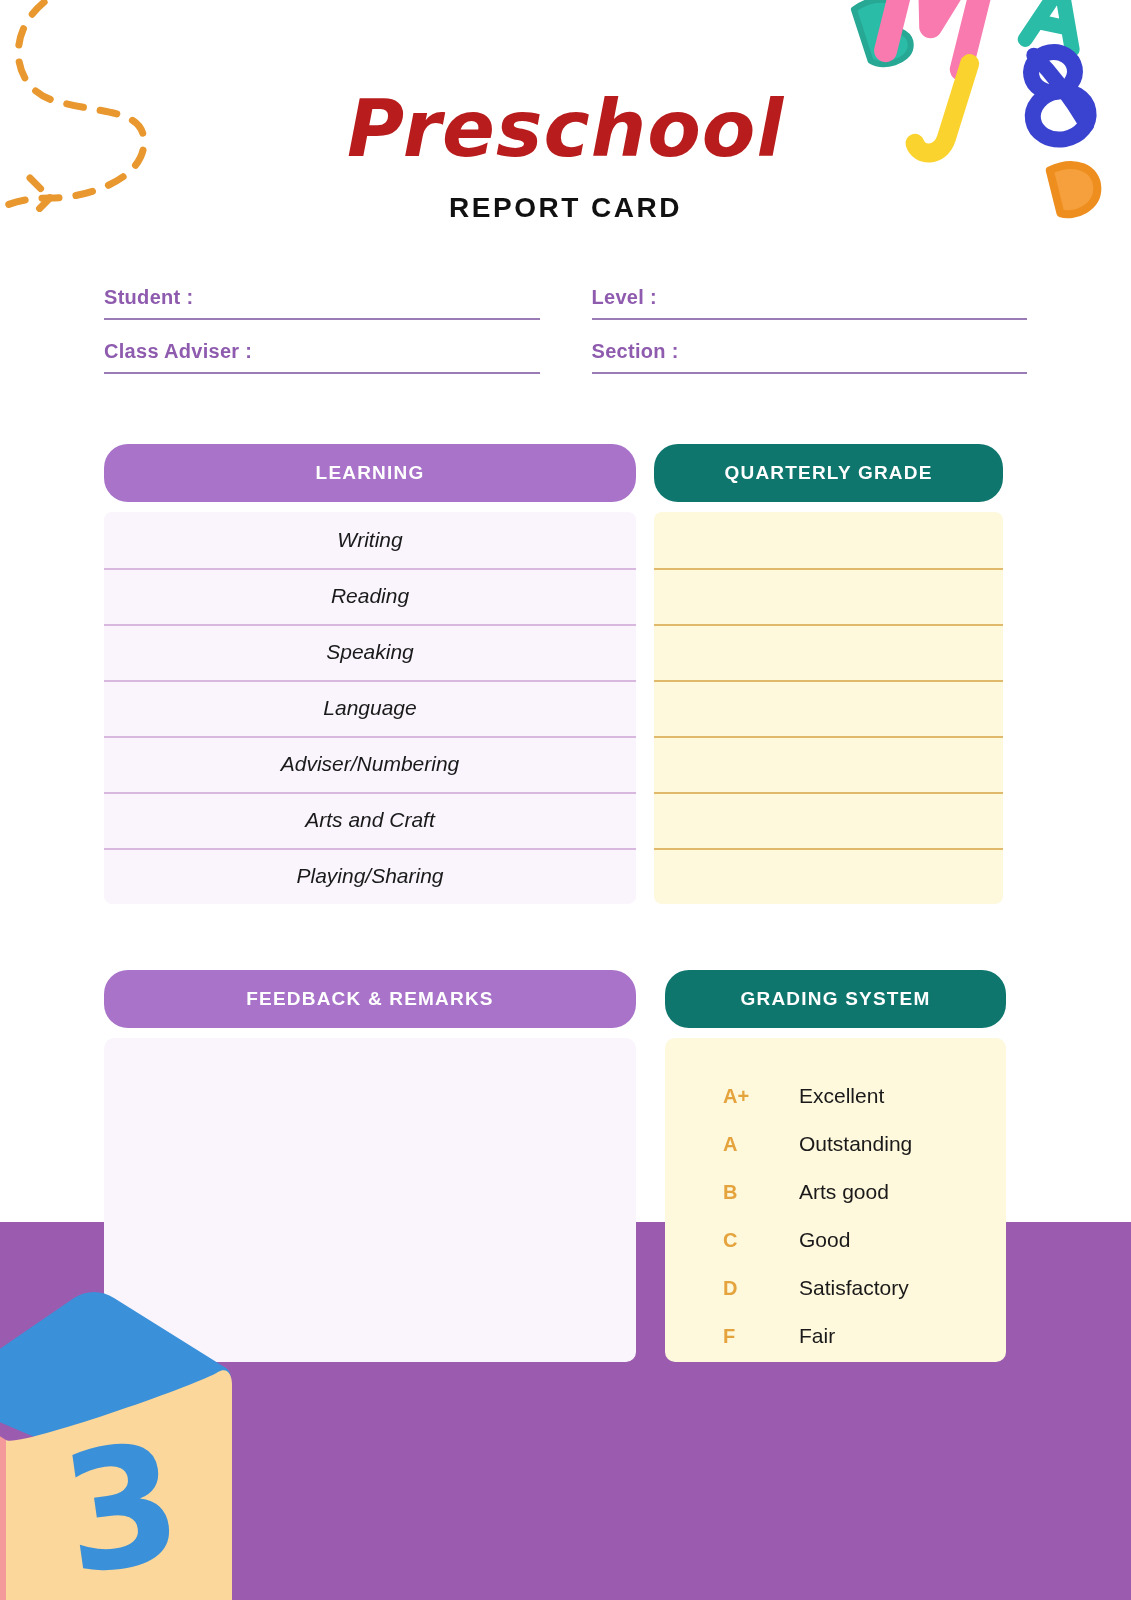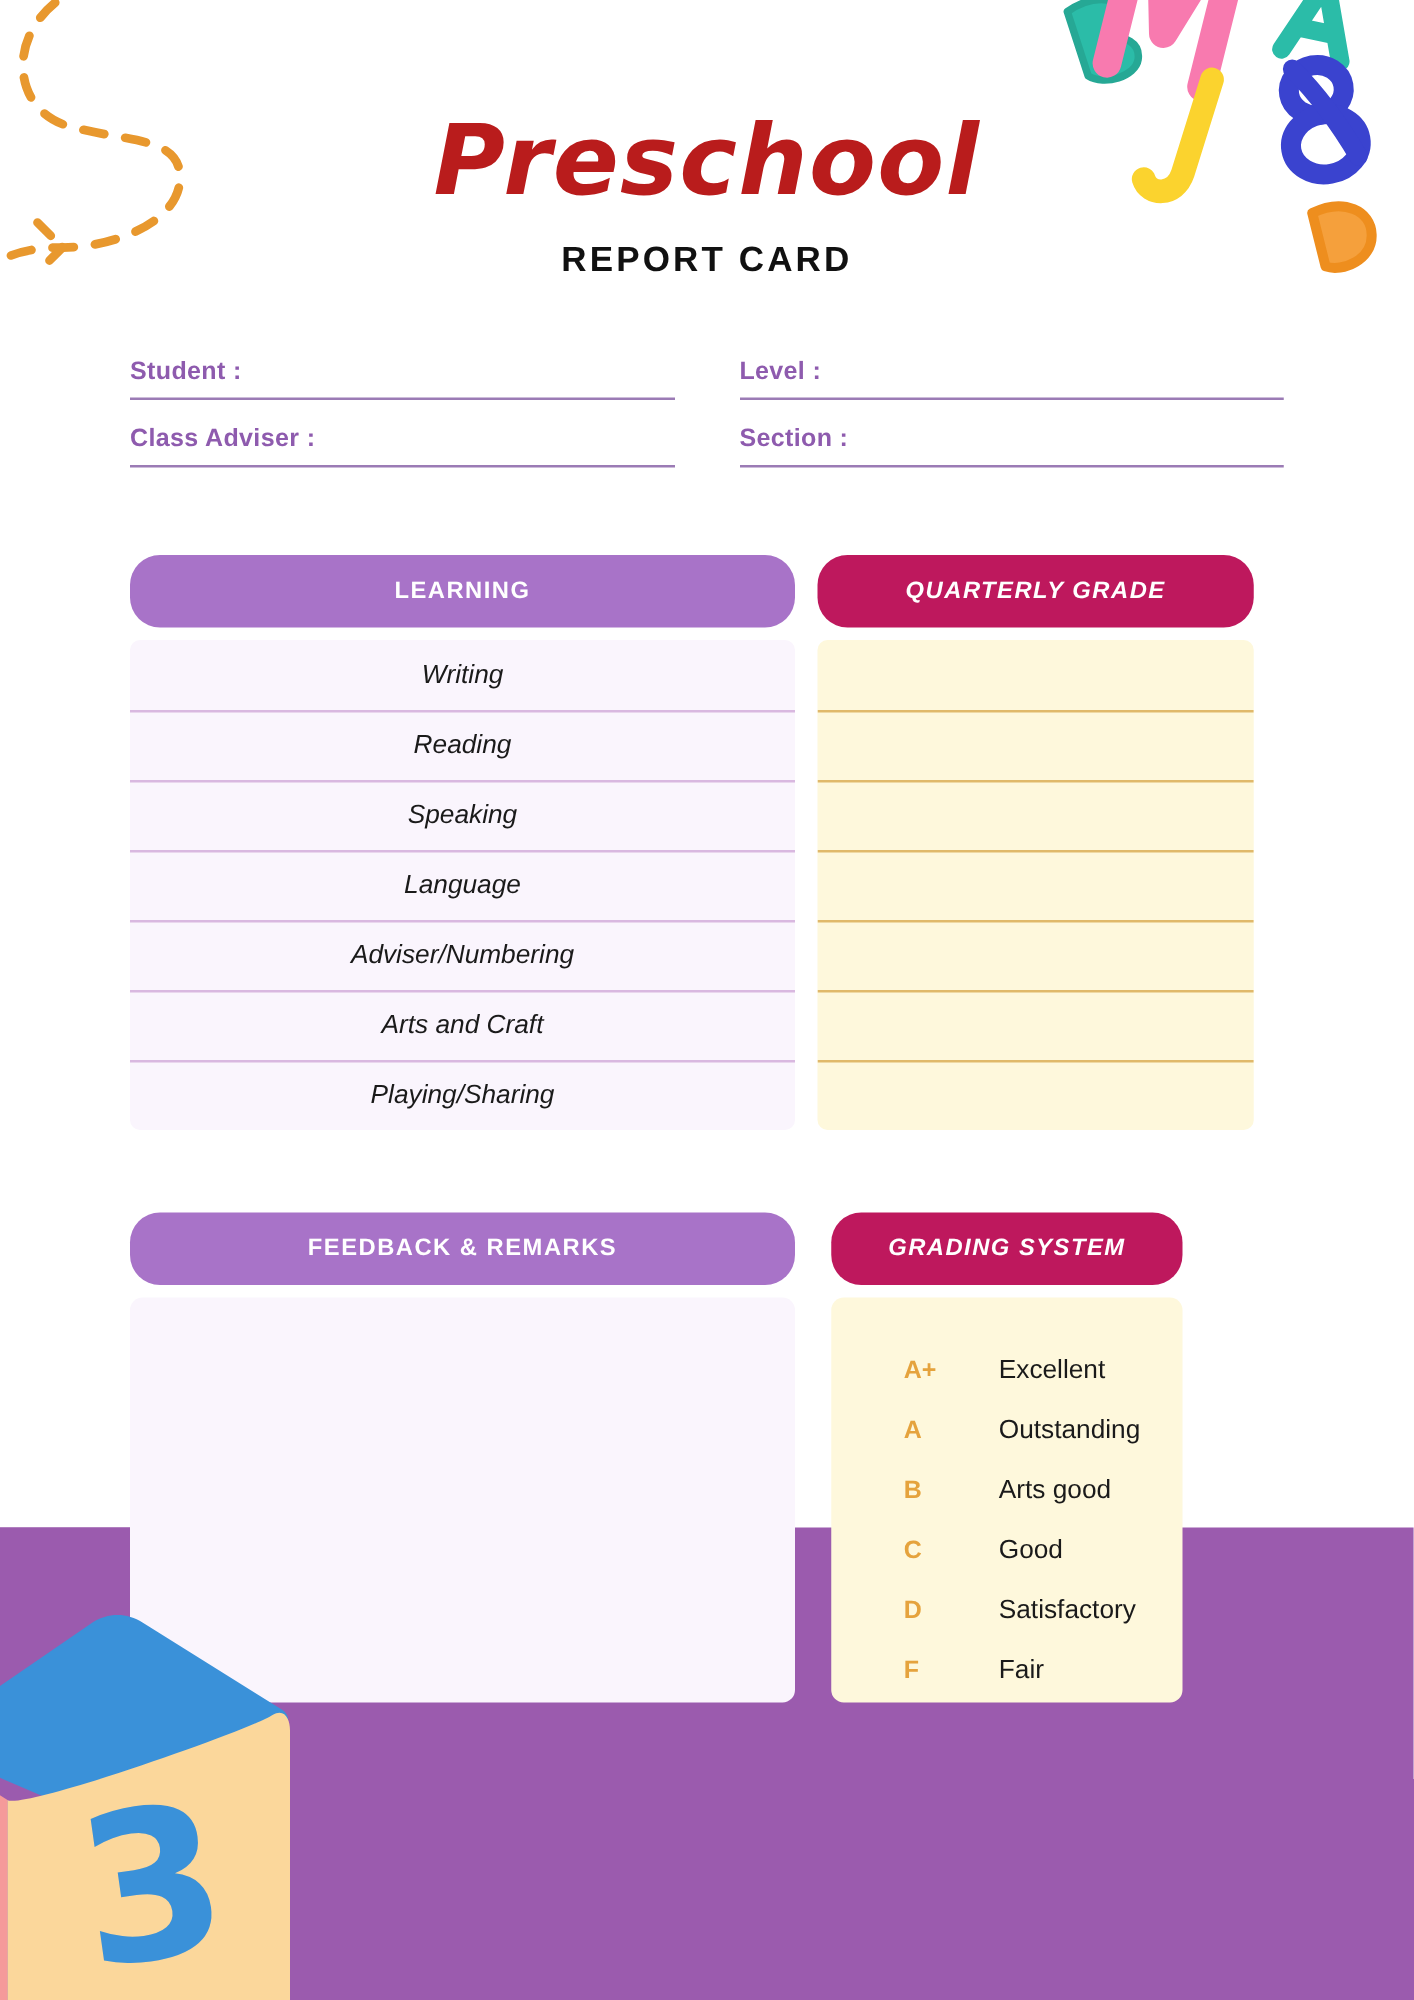--- a/index.html
+++ b/index.html
@@ -93,21 +93,21 @@
     border-radius:24px;
     display:flex;
     align-items:center;
     justify-content:center;
     color:#ffffff;
     font-size:19px;
     font-weight:bold;
     letter-spacing:1.2px;
   }
   .hdr-purple { background:#A873C8; }
-  .hdr-orange { background:#be185d;font-style:italic; }
+  .hdr-orange { background:#0f766e; }
 
   .col-body {
     margin-top:10px;
     border-radius:8px;
     overflow:hidden;
   }
   .body-lavender { background:#FAF5FD; }
   .body-cream    { background:#FEF8DC; }
 
   .subject-row {
@@ -139,21 +139,21 @@
     background:#E0B96A;
   }
 
   
   .bottom-wrap {
     margin:66px 104px 0 104px;
     display:flex;
     gap:29px;
   }
   .col-feedback { width:532px; }
-  .col-grading  { width:281px; }
+  .col-grading  { width:341px; }
 
   .feedback-box {
     margin-top:10px;
     height:324px;
     background:#FAF5FD;
     border-radius:10px;
   }
   .grading-box {
     margin-top:10px;
     height:324px;

